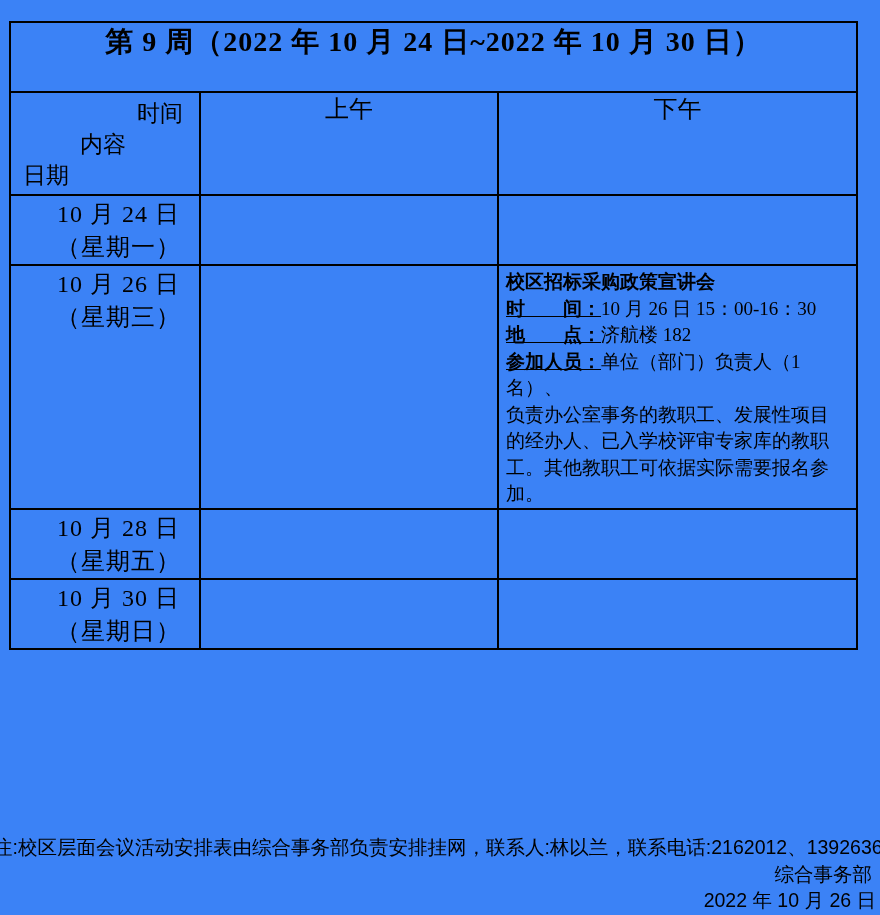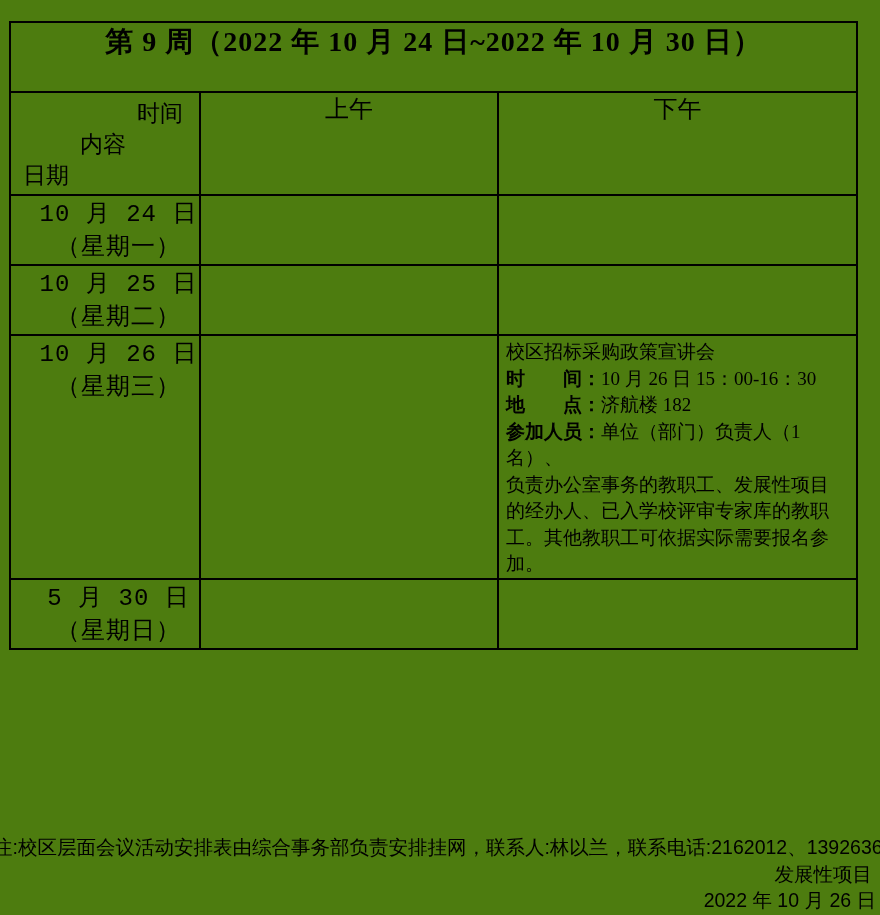--- a/index.html
+++ b/index.html
@@ -2,21 +2,21 @@
 <html><head>
 <meta charset="utf-8">
 <style>
   * { margin:0; padding:0; box-sizing:border-box; }
   html,body { background:#fff; }
   body {
     width:880px; height:915px;
     font-family:"Liberation Sans","DejaVu Sans",sans-serif;
     color:#000;
   }
-  .page { position:relative; width:880px; height:915px; overflow:hidden; background:#4d7c0f; }
+  .page { position:relative; width:880px; height:915px; overflow:hidden; background:#3b82f6; }
 
   table.schedule {
     position:absolute; left:9px; top:21px; width:847px;
     border-collapse:collapse; table-layout:fixed;
   }
   table.schedule td { border:2px solid #000; vertical-align:top; overflow:hidden; }
 
   .title-cell {
     height:70px; text-align:center; vertical-align:middle;
     font-family:"Liberation Serif","DejaVu Serif",serif;
@@ -30,27 +30,27 @@
   }
   .corner-top { align-self:flex-end; }
   .corner-mid { align-self:center; }
   .corner-bot { align-self:flex-start; }
   .col-head { text-align:center; vertical-align:middle; font-size:24px;margin-left:15px; }
 
   tr.date-row { height:70px; }
   tr.date-row.tall { height:213px; }
   .date-cell {
     text-align:center; padding-top:2px;
-    font-family:Liberation Mono, monospace;
+    font-family:Liberation Serif, serif;
     font-size:24px; line-height:33px; letter-spacing:1px;padding-left:27px;
   }
 
   .event { padding:3px 2px 0 7px; font-size:19px; line-height:26.5px; }
-  .event-title { font-weight:normal; }
-  .event-label { font-weight:bold; }
+  .event-title { font-weight:bold; }
+  .event-label { font-weight:bold;text-decoration:underline; }
   .event-val {
     font-family:"Liberation Serif","DejaVu Serif",serif;
   }
   .pre-wrap { white-space:pre-line; }
 
   .footer-note {
     position:absolute; left:-7px; top:834px;
     font-size:19.5px; white-space:nowrap;
   }
   .footer-sig {
@@ -92,28 +92,20 @@
     <tbody>
     <tr class="date-row">
       <td class="date-cell">
         <div>10 月 24 日</div>
         <div>（星期一）</div>
       </td>
       <td></td>
       <td></td>
     </tr>
 
-    <tr class="date-row">
-      <td class="date-cell">
-        <div>10 月 25 日</div>
-        <div>（星期二）</div>
-      </td>
-      <td></td>
-      <td></td>
-    </tr>
 
     <tr class="date-row tall">
       <td class="date-cell">
         <div>10 月 26 日</div>
         <div>（星期三）</div>
       </td>
       <td></td>
       <td>
     <div class="event">
       <div class="event-title">校区招标采购政策宣讲会</div>
@@ -122,30 +114,38 @@
       <div><span class="event-label">参加人员：</span><span class="event-val pre-wrap">单位（部门）负责人（1 名）、
 负责办公室事务的教职工、发展性项目
 的经办人、已入学校评审专家库的教职
 工。其他教职工可依据实际需要报名参
 加。</span></div>
     </div>
   </td>
     </tr>
 
 
+    <tr class="date-row">
+      <td class="date-cell">
+        <div>10 月 28 日</div>
+        <div>（星期五）</div>
+      </td>
+      <td></td>
+      <td></td>
+    </tr>
 
 
     <tr class="date-row">
       <td class="date-cell">
-        <div>5 月 30 日</div>
+        <div>10 月 30 日</div>
         <div>（星期日）</div>
       </td>
       <td></td>
       <td></td>
     </tr>
   </tbody>
   </table>
 
   <div class="footer-note">注:校区层面会议活动安排表由综合事务部负责安排挂网，联系人:林以兰，联系电话:2162012、13926366640</div>
-  <div class="footer-sig">发展性项目</div>
+  <div class="footer-sig">综合事务部</div>
   <div class="footer-date">2022 年 10 月 26 日</div>
 
 </div>
 
 </body></html>

